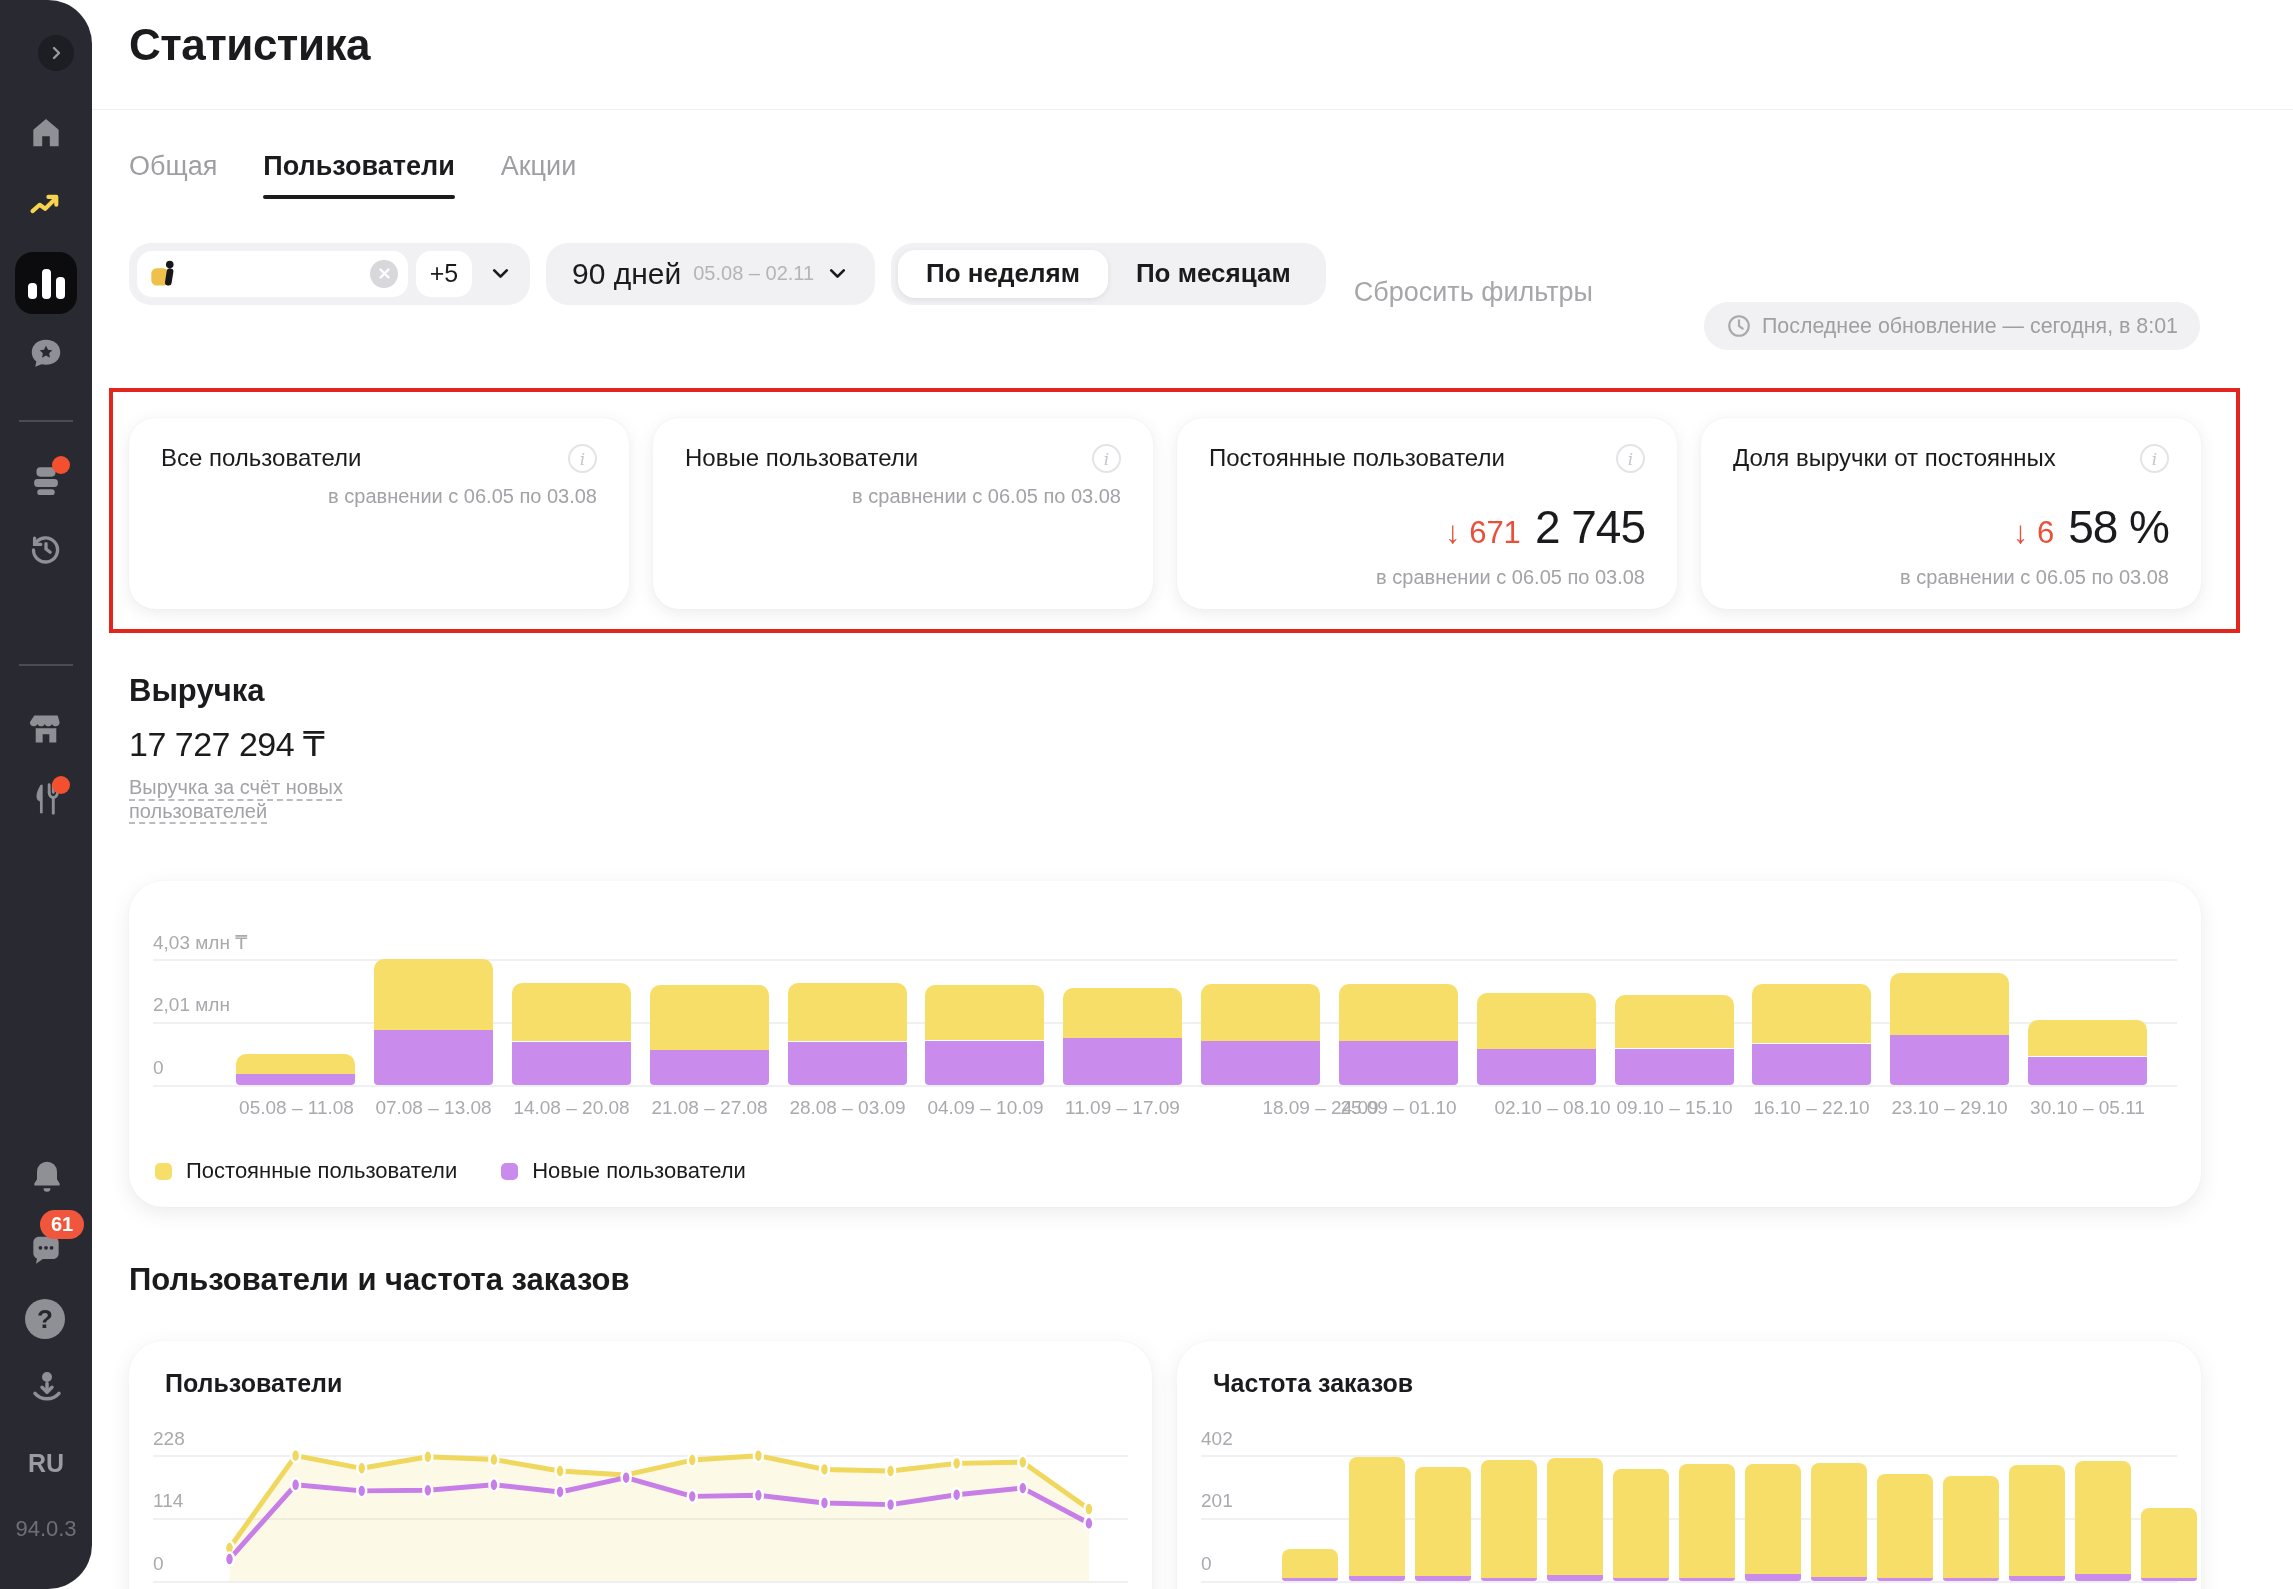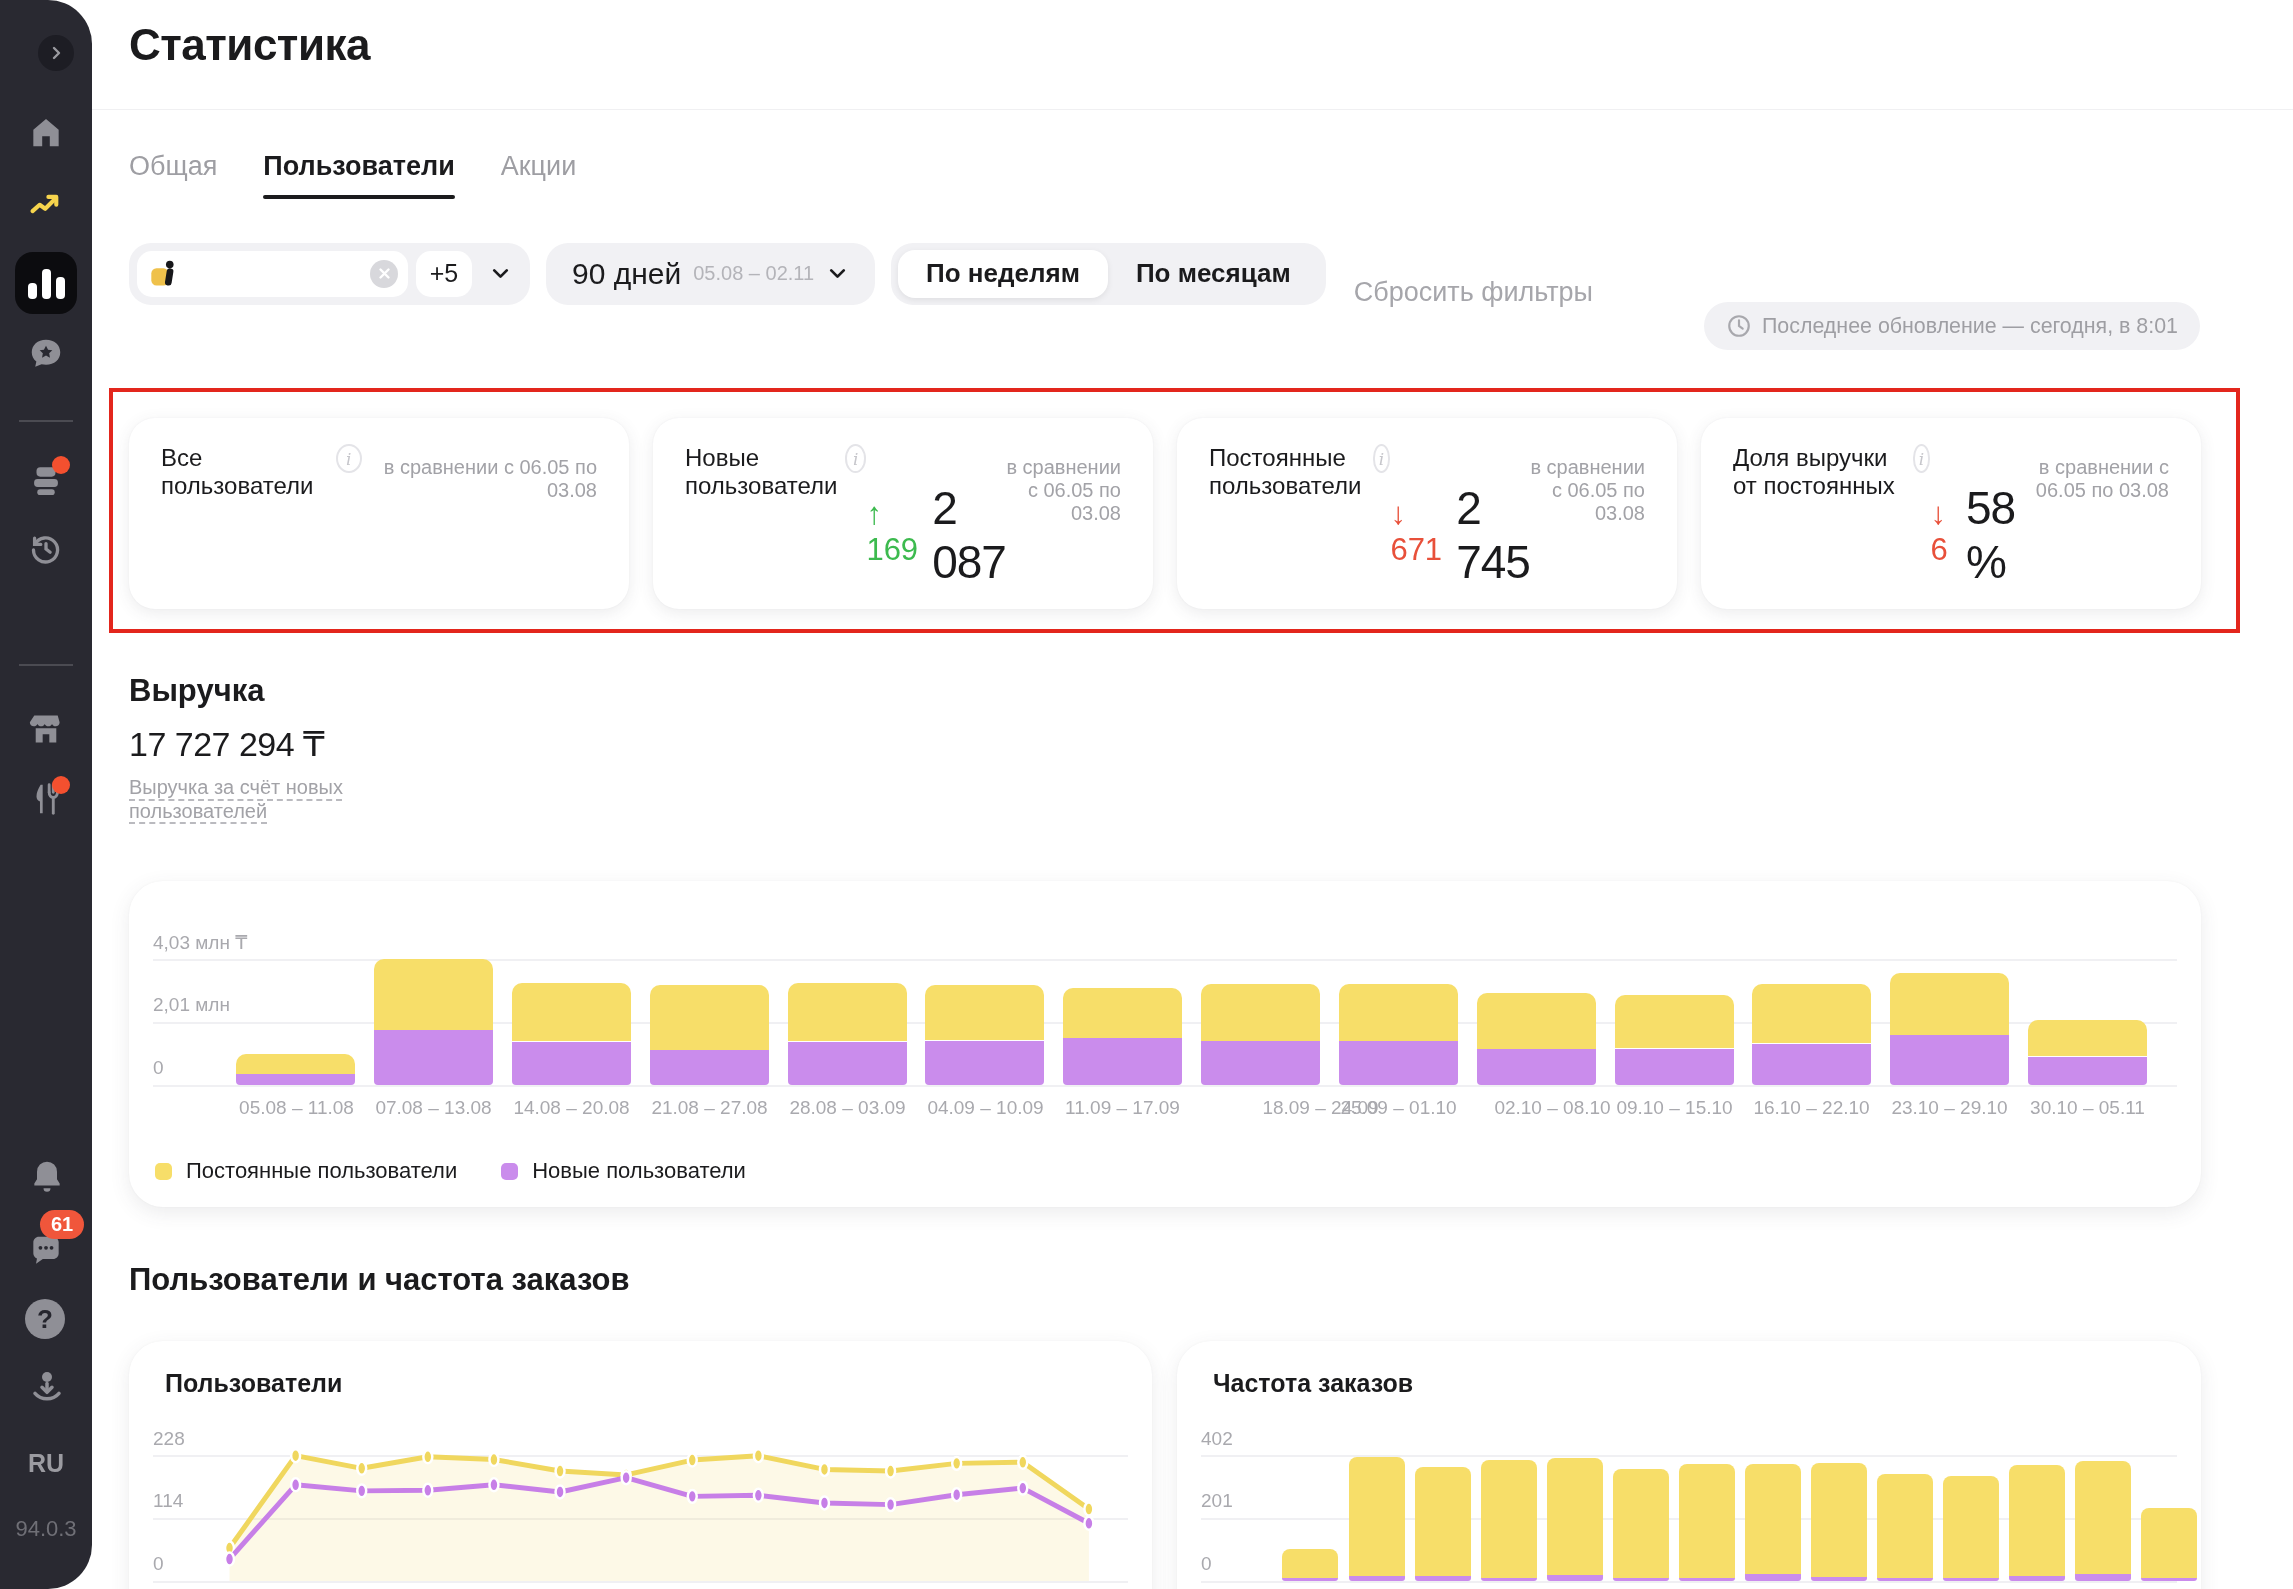--- a/index.html
+++ b/index.html
@@ -52,21 +52,21 @@
   .toggle .seg.on { background:#fff; box-shadow:0 2px 6px rgba(0,0,0,0.08); }
   .reset-link { font-size:27px; color:#a6a6ab; margin-left:12px; cursor:pointer;margin-top:38px; }
   .update-badge { position:absolute; right:93px; top:302px; height:48px; background:#f1f1f4; border-radius:24px;
     display:flex; align-items:center; gap:10px; padding:0 22px; color:#9e9ea3; font-size:21.4px; }
   .update-badge svg { width:26px; height:26px; }
   
   .annotation-frame { position:absolute; left:109px; top:388px; width:2131px; height:245px;
     border:4px solid #e3261d; z-index:15; pointer-events:none; }
   .kpi-row { position:absolute; left:129px; top:418px; width:2072px; display:flex; gap:24px; }
   .kpi-card { flex:1; height:191px; background:#fff; border-radius:26px; padding:26px 32px 20px;
-    box-shadow:0 4px 16px rgba(70,72,82,0.10), 0 0 2px rgba(70,72,82,0.06); display:flex; }
+    box-shadow:0 4px 16px rgba(70,72,82,0.10), 0 0 2px rgba(70,72,82,0.06); display:flex; flex-direction:column; }
   .kpi-head { display:flex; justify-content:space-between; align-items:flex-start; }
   .kpi-title { font-size:24px; font-weight:500; }
   .info-icon { width:29px; height:29px; border-radius:50%; border:2px solid #e4e4e8; color:#c6c6cb;
     font-family:"DejaVu Serif",serif; font-style:italic; font-size:17px; display:flex; align-items:center; justify-content:center; cursor:pointer; }
   .kpi-valrow { margin-top:auto; display:flex; justify-content:flex-end; align-items:baseline; gap:14px; }
   .kpi-delta { font-size:31px; font-weight:500; }
   .kpi-delta.down { color:#e8503a; }
   .kpi-delta.up { color:#3cba4e; }
   .kpi-value { font-size:46px; font-weight:500; letter-spacing:-1px; }
   .kpi-caption { font-size:20px; color:#a2a2a7; text-align:right; margin-top:12px; }
@@ -249,24 +249,20 @@
     <div class="kpi-head">
       <span class="kpi-title">Все пользователи</span>
       <span class="info-icon">i</span>
     </div>
     <div class="kpi-caption">в сравнении с 06.05 по 03.08</div>
   </div>
   <div class="kpi-card">
     <div class="kpi-head">
       <span class="kpi-title">Новые пользователи</span>
       <span class="info-icon">i</span>
-    </div>
-    <div class="kpi-valrow">
-      <span class="kpi-delta up"><span>↑</span> <span>169</span></span>
-      <span class="kpi-value">2 087</span>
     </div>
     <div class="kpi-caption">в сравнении с 06.05 по 03.08</div>
   </div>
   <div class="kpi-card">
     <div class="kpi-head">
       <span class="kpi-title">Постоянные пользователи</span>
       <span class="info-icon">i</span>
     </div>
     <div class="kpi-valrow">
       <span class="kpi-delta down"><span>↓</span> <span>671</span></span>

